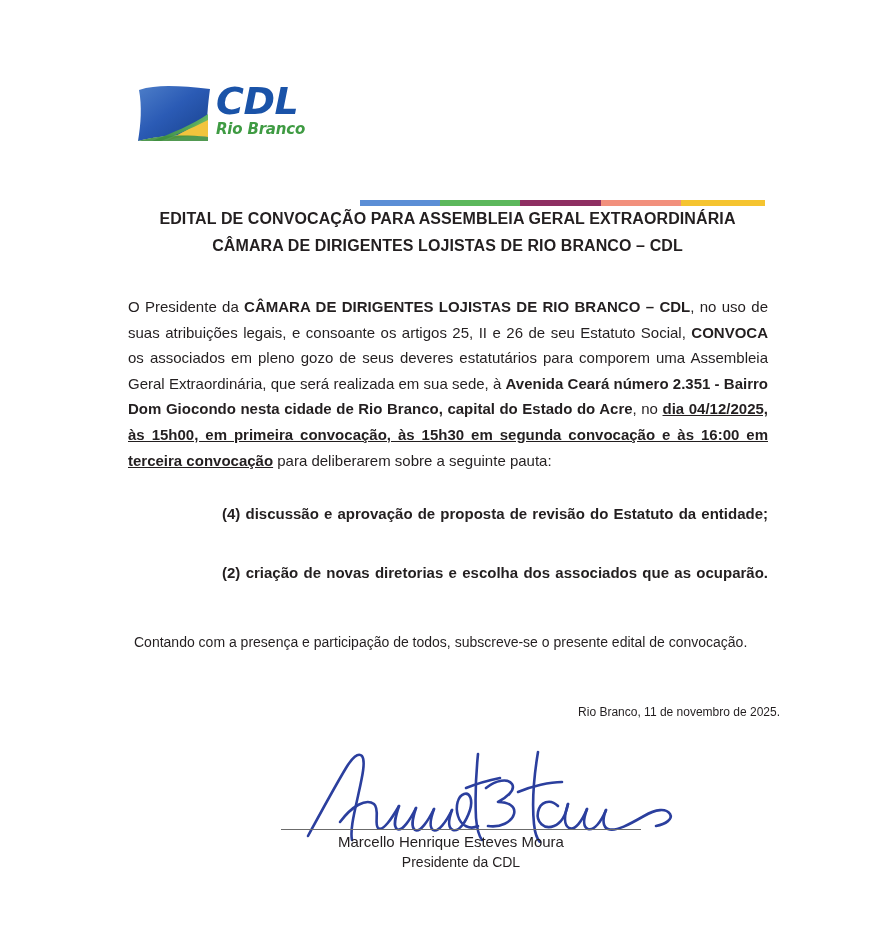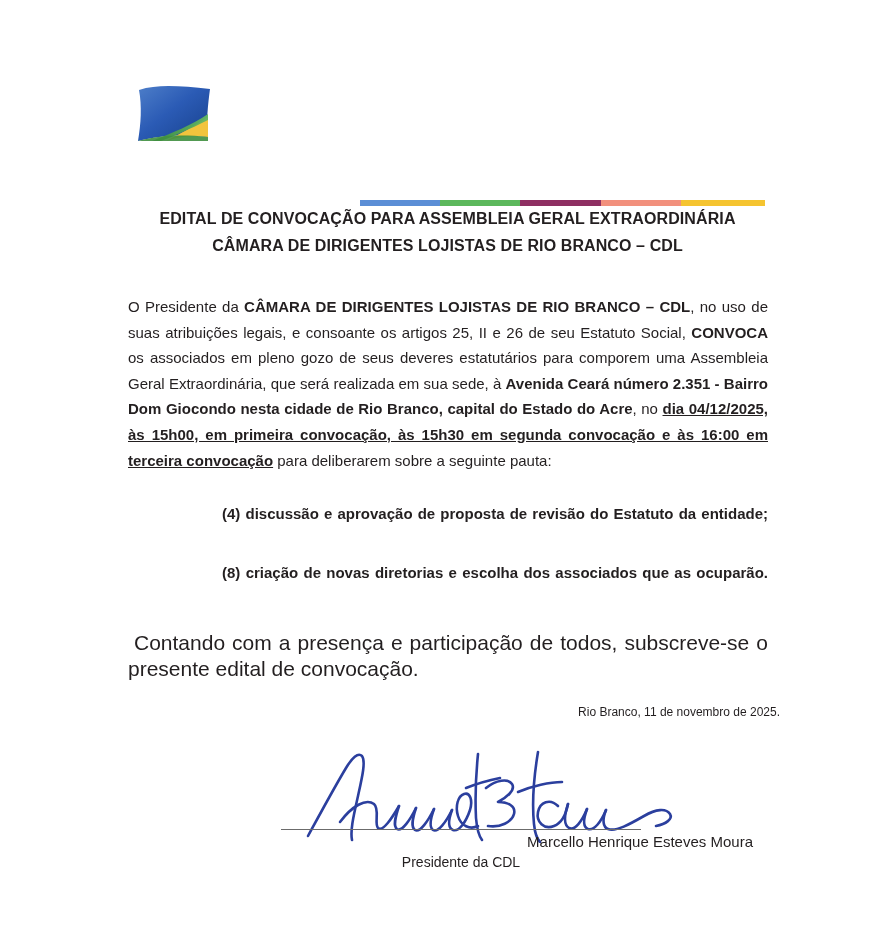--- a/index.html
+++ b/index.html
@@ -133,21 +133,21 @@
     content: "";
     display: inline-block;
     width: 100%;
   }
 
   .closing {
     position: absolute;
     left: 128px;
     top: 630px;
     width: 640px;
-    font-size: 21px;
+    font-size: 14px;
     line-height: 25.6px;
     text-align: justify;
   }
   .closing .indent { padding-left: 6px; }
 
   .place-date {
     position: absolute;
     left: 128px;
     top: 705px;
     width: 652px;
@@ -173,24 +173,24 @@
   .sig-line {
     position: absolute;
     left: 281px;
     top: 829px;
     width: 360px;
     height: 0;
     border-top: 1px solid #6b6b6b;
   }
   .sig-name {
     position: absolute;
-    left: 193px;
+    left: 171px;
     top: 831px;
     width: 560px;
-    text-align: right;
+    text-align: center;
     font-size: 15px;
     line-height: 21px;
   }
   .sig-role {
     position: absolute;
     left: 181px;
     top: 852px;
     width: 560px;
     text-align: center;
     font-size: 14px;
@@ -217,20 +217,24 @@
               <stop offset="0%" stop-color="#3f8f3f"></stop>
               <stop offset="100%" stop-color="#63b863"></stop>
             </linearGradient>
           </defs>
           <path d="M3 6 C22 0, 44 2, 74 5 C72 20, 70 38, 72 53 C44 50, 22 52, 2 57 C5 40, 6 22, 3 6 Z" fill="url(#gBlue)"></path>
           <path d="M30 57 C44 50, 58 42, 72 33 C72 40, 72 47, 72 53 C55 51, 42 53, 30 57 Z" fill="#f2c43d"></path>
           <path d="M16 57 C36 49, 56 41, 72 30 L72 36 C54 45, 38 52, 25 57 Z" fill="url(#gGreen)" opacity="0.95"></path>
           <path d="M2 57 C20 52, 42 50, 72 53 L72 57 Z" fill="#3f8f3f" opacity="0.9"></path>
         </svg>
       </div>
+      <div class="logo-wordmark">
+        <span class="logo-cdl">CDL</span>
+        <span class="logo-sub">Rio Branco</span>
+      </div>
     </div>
 
     <div class="rule-bar" id="rule-bar">
         <div class="rule-seg" style="background: rgb(91, 142, 214); width: 19.8%;"></div>
         <div class="rule-seg" style="background: rgb(92, 184, 92); width: 19.8%;"></div>
         <div class="rule-seg" style="background: rgb(142, 47, 98); width: 19.8%;"></div>
         <div class="rule-seg" style="background: rgb(242, 144, 125); width: 19.8%;"></div>
         <div class="rule-seg" style="background: rgb(245, 196, 48); width: 20.8%;"></div>
       </div>
   </div>
@@ -239,21 +243,21 @@
     <div class="line1">EDITAL DE CONVOCAÇÃO PARA ASSEMBLEIA GERAL EXTRAORDINÁRIA</div>
     <div class="line2">CÂMARA DE DIRIGENTES LOJISTAS DE RIO BRANCO – CDL</div>
   </div>
 
   <div class="body-text">
     <span>O Presidente da </span><b>CÂMARA DE DIRIGENTES LOJISTAS DE RIO BRANCO – CDL</b><span>, no uso de suas atribuições legais, e consoante os artigos 25, II e 26 de seu Estatuto Social, </span><b>CONVOCA</b><span> os associados em pleno gozo de seus deveres estatutários para comporem uma Assembleia Geral Extraordinária, que será realizada em sua sede, à </span><b>Avenida Ceará número 2.351 - Bairro Dom Giocondo nesta cidade de Rio Branco, capital do Estado do Acre</b><span>, no </span><u class="du">dia 04/12/2025, às 15h00, em primeira convocação, às 15h30 em segunda convocação e às 16:00 em terceira convocação</u><span> para deliberarem sobre a seguinte pauta:</span>
   </div>
 
   <div class="pauta">
     <div class="item">(4) discussão e aprovação de proposta de revisão do Estatuto da entidade;</div>
-    <div class="item">(8) criação de novas diretorias e escolha dos associados que as ocuparão.</div>
+    <div class="item">(2) criação de novas diretorias e escolha dos associados que as ocuparão.</div>
   </div>
 
   <div class="closing">
     <span class="indent">Contando com a presença e participação de todos, subscreve-se o presente edital de convocação.</span>
   </div>
 
   <div class="place-date">Rio Branco, 11 de novembro de 2025.</div>
 
   <div class="signature-block">
     <div class="sig-ink">

